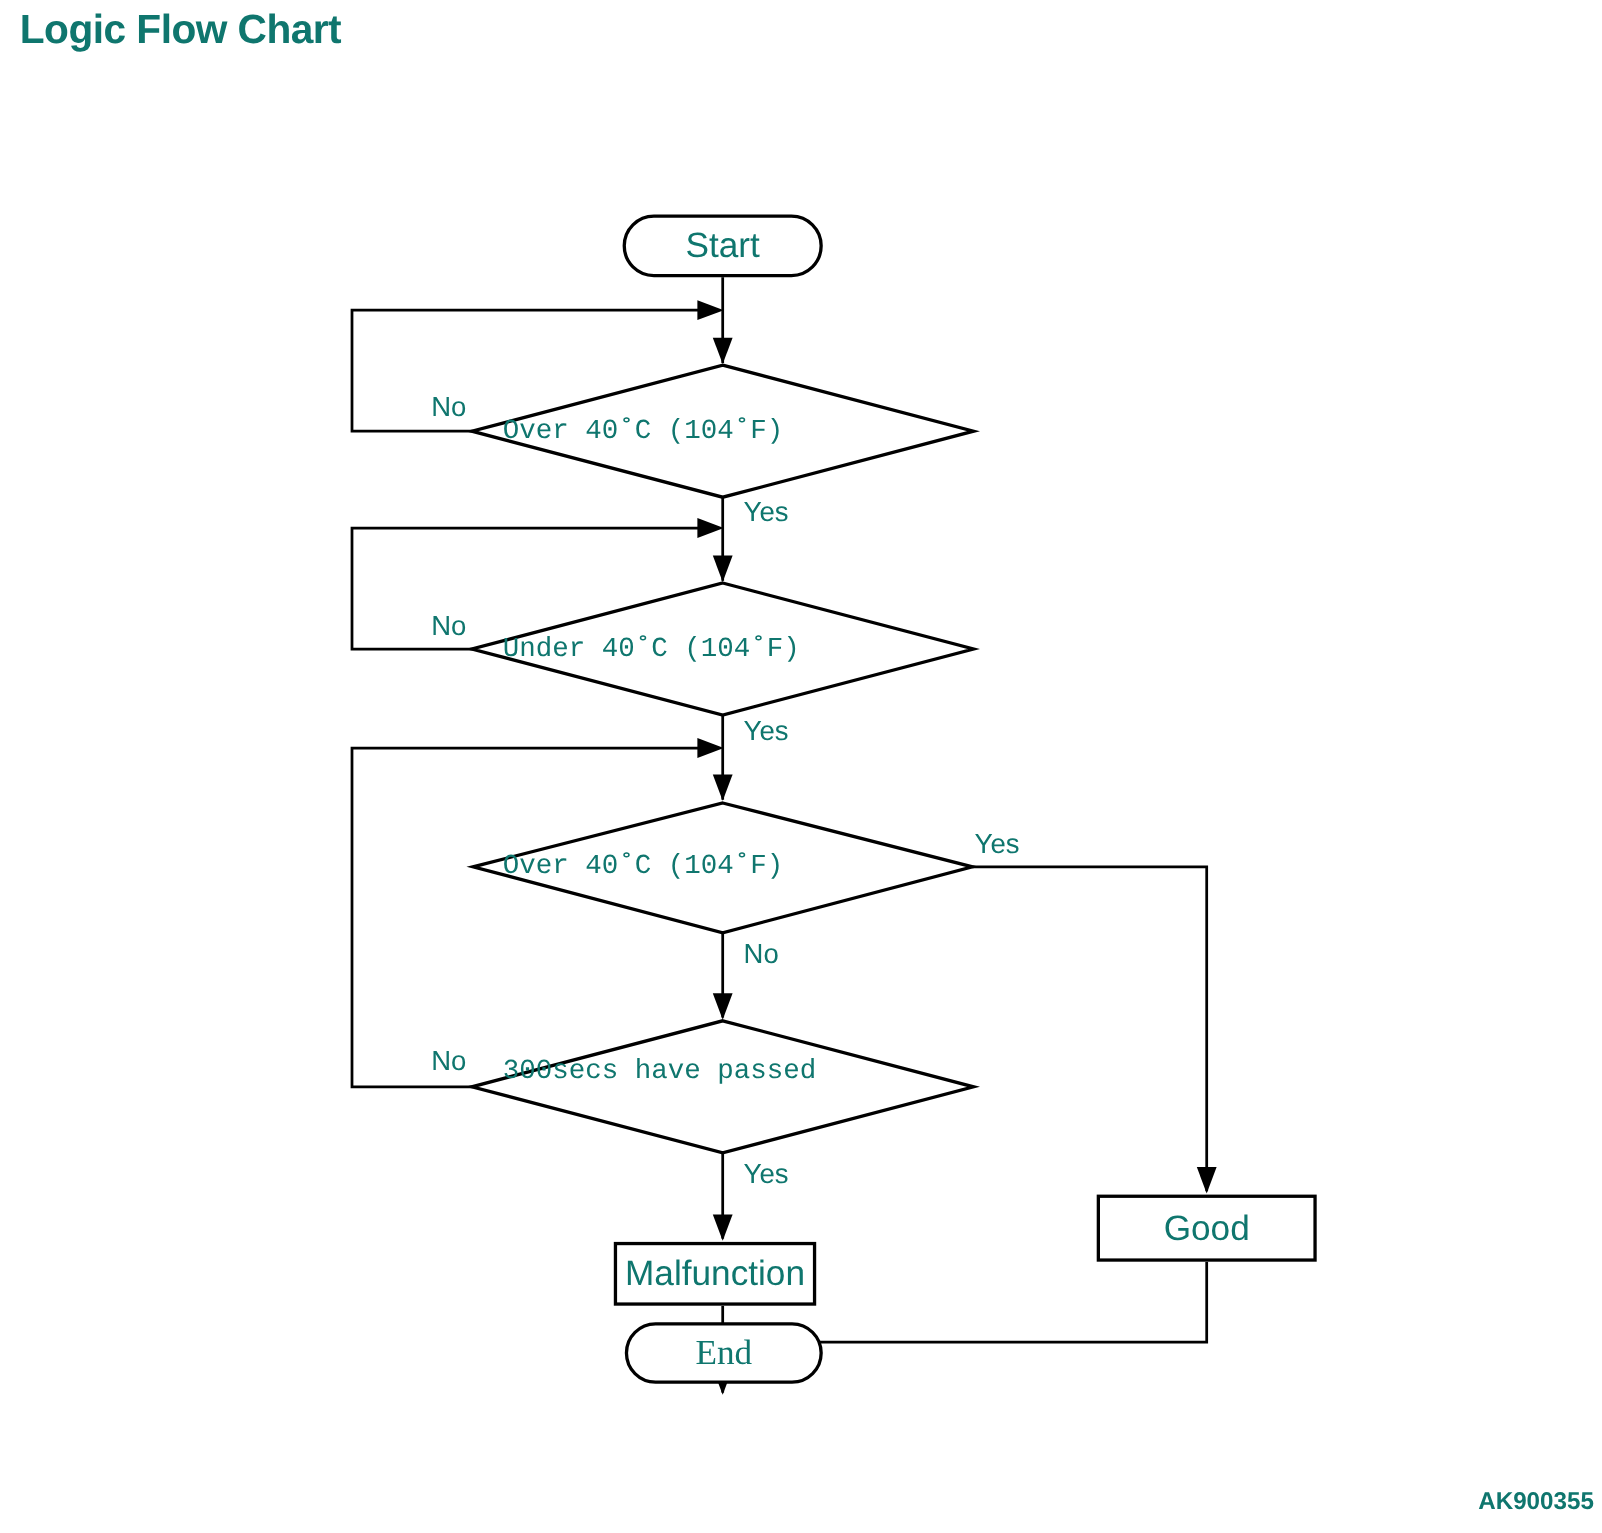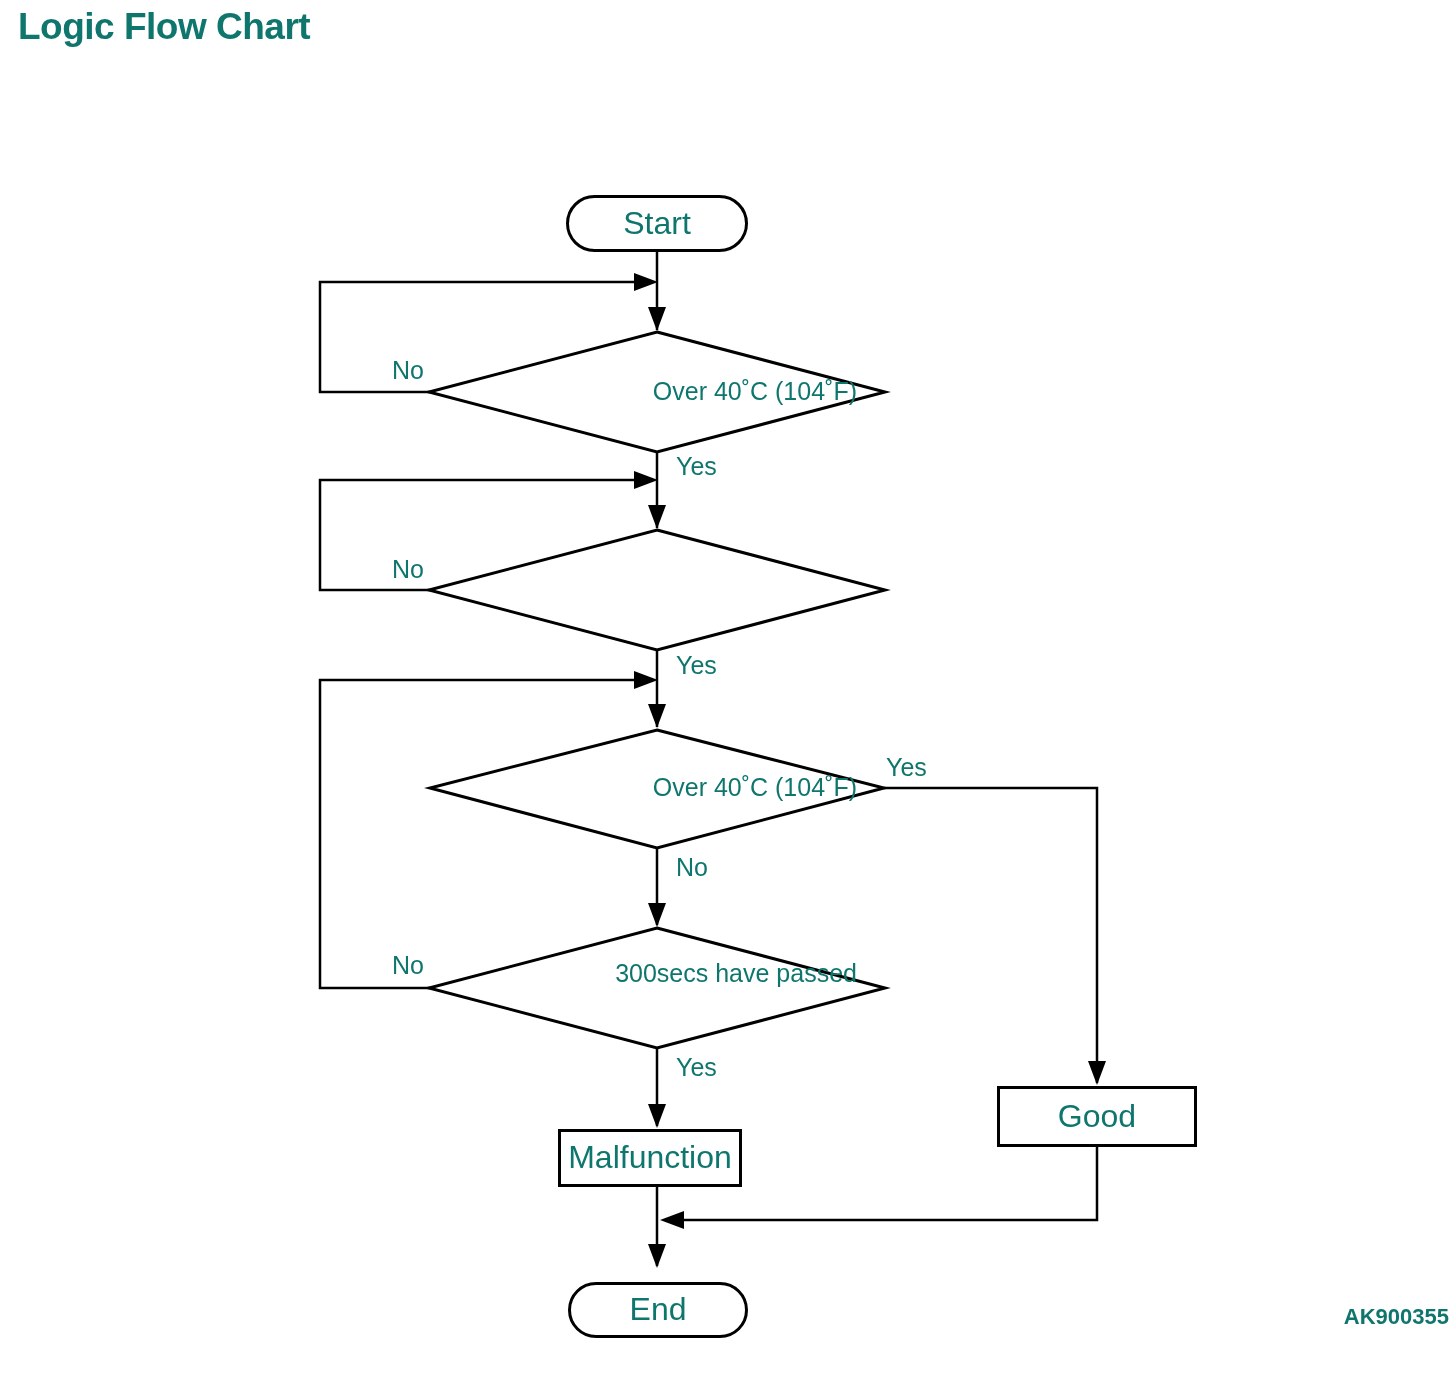--- a/index.html
+++ b/index.html
@@ -29,48 +29,49 @@
     left: 18px;
     top: 6px;
     font-size: 37px;
     font-weight: bold;
     letter-spacing: -0.5px;
     white-space: nowrap;
   }
   .figure-code {
     position: absolute;
     right: 40px;
-    top: 1304px;
+    top: 1352px;
     font-size: 22px;
     font-weight: bold;
     white-space: nowrap;
   }
   .node {
     position: absolute;
     box-sizing: border-box;
     border: 3px solid #000000;
     background: #ffffff;
     display: flex;
     align-items: center;
     justify-content: center;
     font-size: 32px;
     line-height: 1.1;
   }
   .terminator { border-radius: 29px; }
   .node.start { left: 566px; top: 195px; width: 182px; height: 57px; }
-  .node.end   { left: 568px; top: 1282px; width: 180px; height: 56px; }
+  .node.end   { left: 568px; top: 1202px; width: 180px; height: 56px; font-family: Liberation Serif, serif; }
   .node.malfunction { left: 558px; top: 1129px; width: 184px; height: 58px; }
   .node.good  { left: 997px; top: 1086px; width: 200px; height: 61px; }
   .diamond-label {
     position: absolute;
     width: 400px;
     left: 457px;
-    text-align: right;
+    text-align: left;
     font-size: 25px;
     line-height: 29px;
+    font-family: Liberation Mono, monospace;
   }
   .dl1 { top: 377px; }
   .dl2 { top: 575px; }
   .dl3 { top: 773px; }
   .dl4 { top: 959px; }
   .edge-label {
     position: absolute;
     font-size: 25px;
     line-height: 28px;
     white-space: nowrap;
@@ -125,20 +126,21 @@
   </svg>
 
   <div class="page-title">Logic Flow Chart</div>
 
   <div class="node terminator start">
     <span>Start</span>
   </div>
 
   <div class="diamond-label dl1">Over 40˚C (104˚F)</div>
 
+  <div class="diamond-label dl2">Under 40˚C (104˚F)</div>
 
   <div class="diamond-label dl3">Over 40˚C (104˚F)</div>
 
   <div class="diamond-label dl4">
     <div>300secs have passed</div>
   </div>
 
   <div class="node malfunction">
     <span>Malfunction</span>
   </div>

